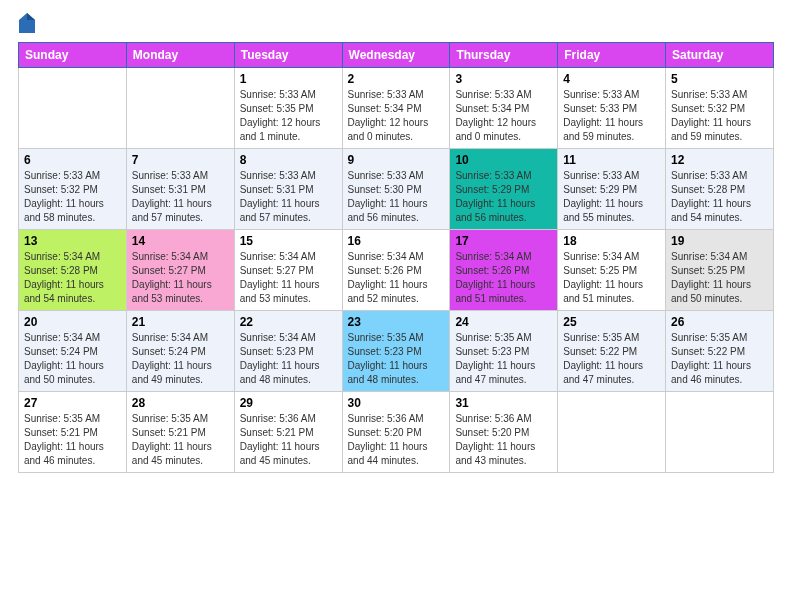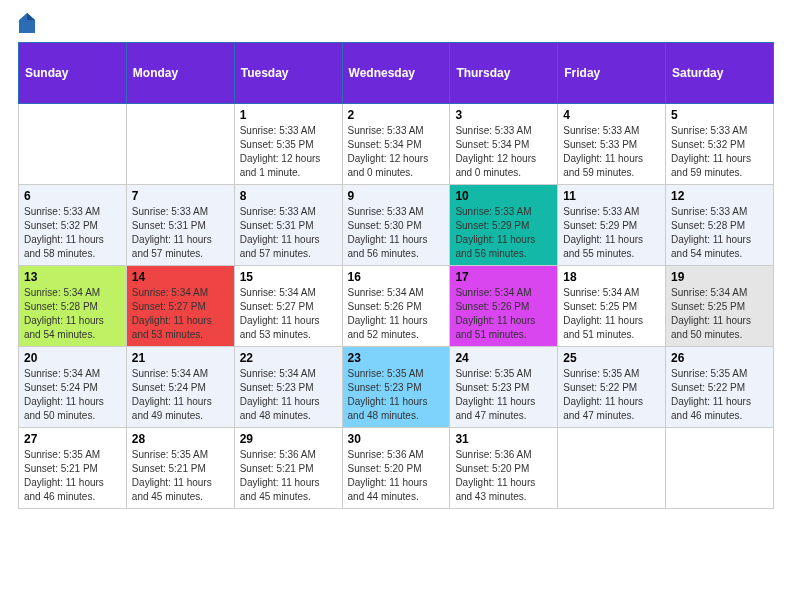--- a/index.html
+++ b/index.html
@@ -62,24 +62,24 @@
       font-size: 14px;
       color: #333;
       margin-top: 2px;
     }
     .calendar-table {
       width: 100%;
       border-collapse: collapse;
       font-size: 10.5px;
     }
     .calendar-table th {
-      background: #6d28d9;
+      background: #d946ef;
       color: #fff;
       text-align: left;
-      padding: 23px 6px;
+      padding: 5px 6px;
       font-size: 12px;
       font-weight: bold;
       border: 1px solid #2a6db5;
     }
     .calendar-table td {
       border: 1px solid #ccc;
       vertical-align: top;
       padding: 4px 5px;
       width: calc(100% / 7);
       min-height: 72px;
@@ -194,21 +194,21 @@
           <td style="background: rgb(238, 242, 250);">
         <span class="day-num">12</span>
         <span class="day-detail">Sunrise: 5:33 AM<br>Sunset: 5:28 PM<br>Daylight: 11 hours and 54 minutes.</span>
       </td>
         </tr>
         <tr class="row-odd">
           <td style="background: #bef264;">
         <span class="day-num">13</span>
         <span class="day-detail">Sunrise: 5:34 AM<br>Sunset: 5:28 PM<br>Daylight: 11 hours and 54 minutes.</span>
       </td>
-          <td style="background: #ef4444;">
+          <td style="background: #f9a8d4;">
         <span class="day-num">14</span>
         <span class="day-detail">Sunrise: 5:34 AM<br>Sunset: 5:27 PM<br>Daylight: 11 hours and 53 minutes.</span>
       </td>
           <td style="background: rgb(255, 255, 255);">
         <span class="day-num">15</span>
         <span class="day-detail">Sunrise: 5:34 AM<br>Sunset: 5:27 PM<br>Daylight: 11 hours and 53 minutes.</span>
       </td>
           <td style="background: rgb(255, 255, 255);">
         <span class="day-num">16</span>
         <span class="day-detail">Sunrise: 5:34 AM<br>Sunset: 5:26 PM<br>Daylight: 11 hours and 52 minutes.</span>

